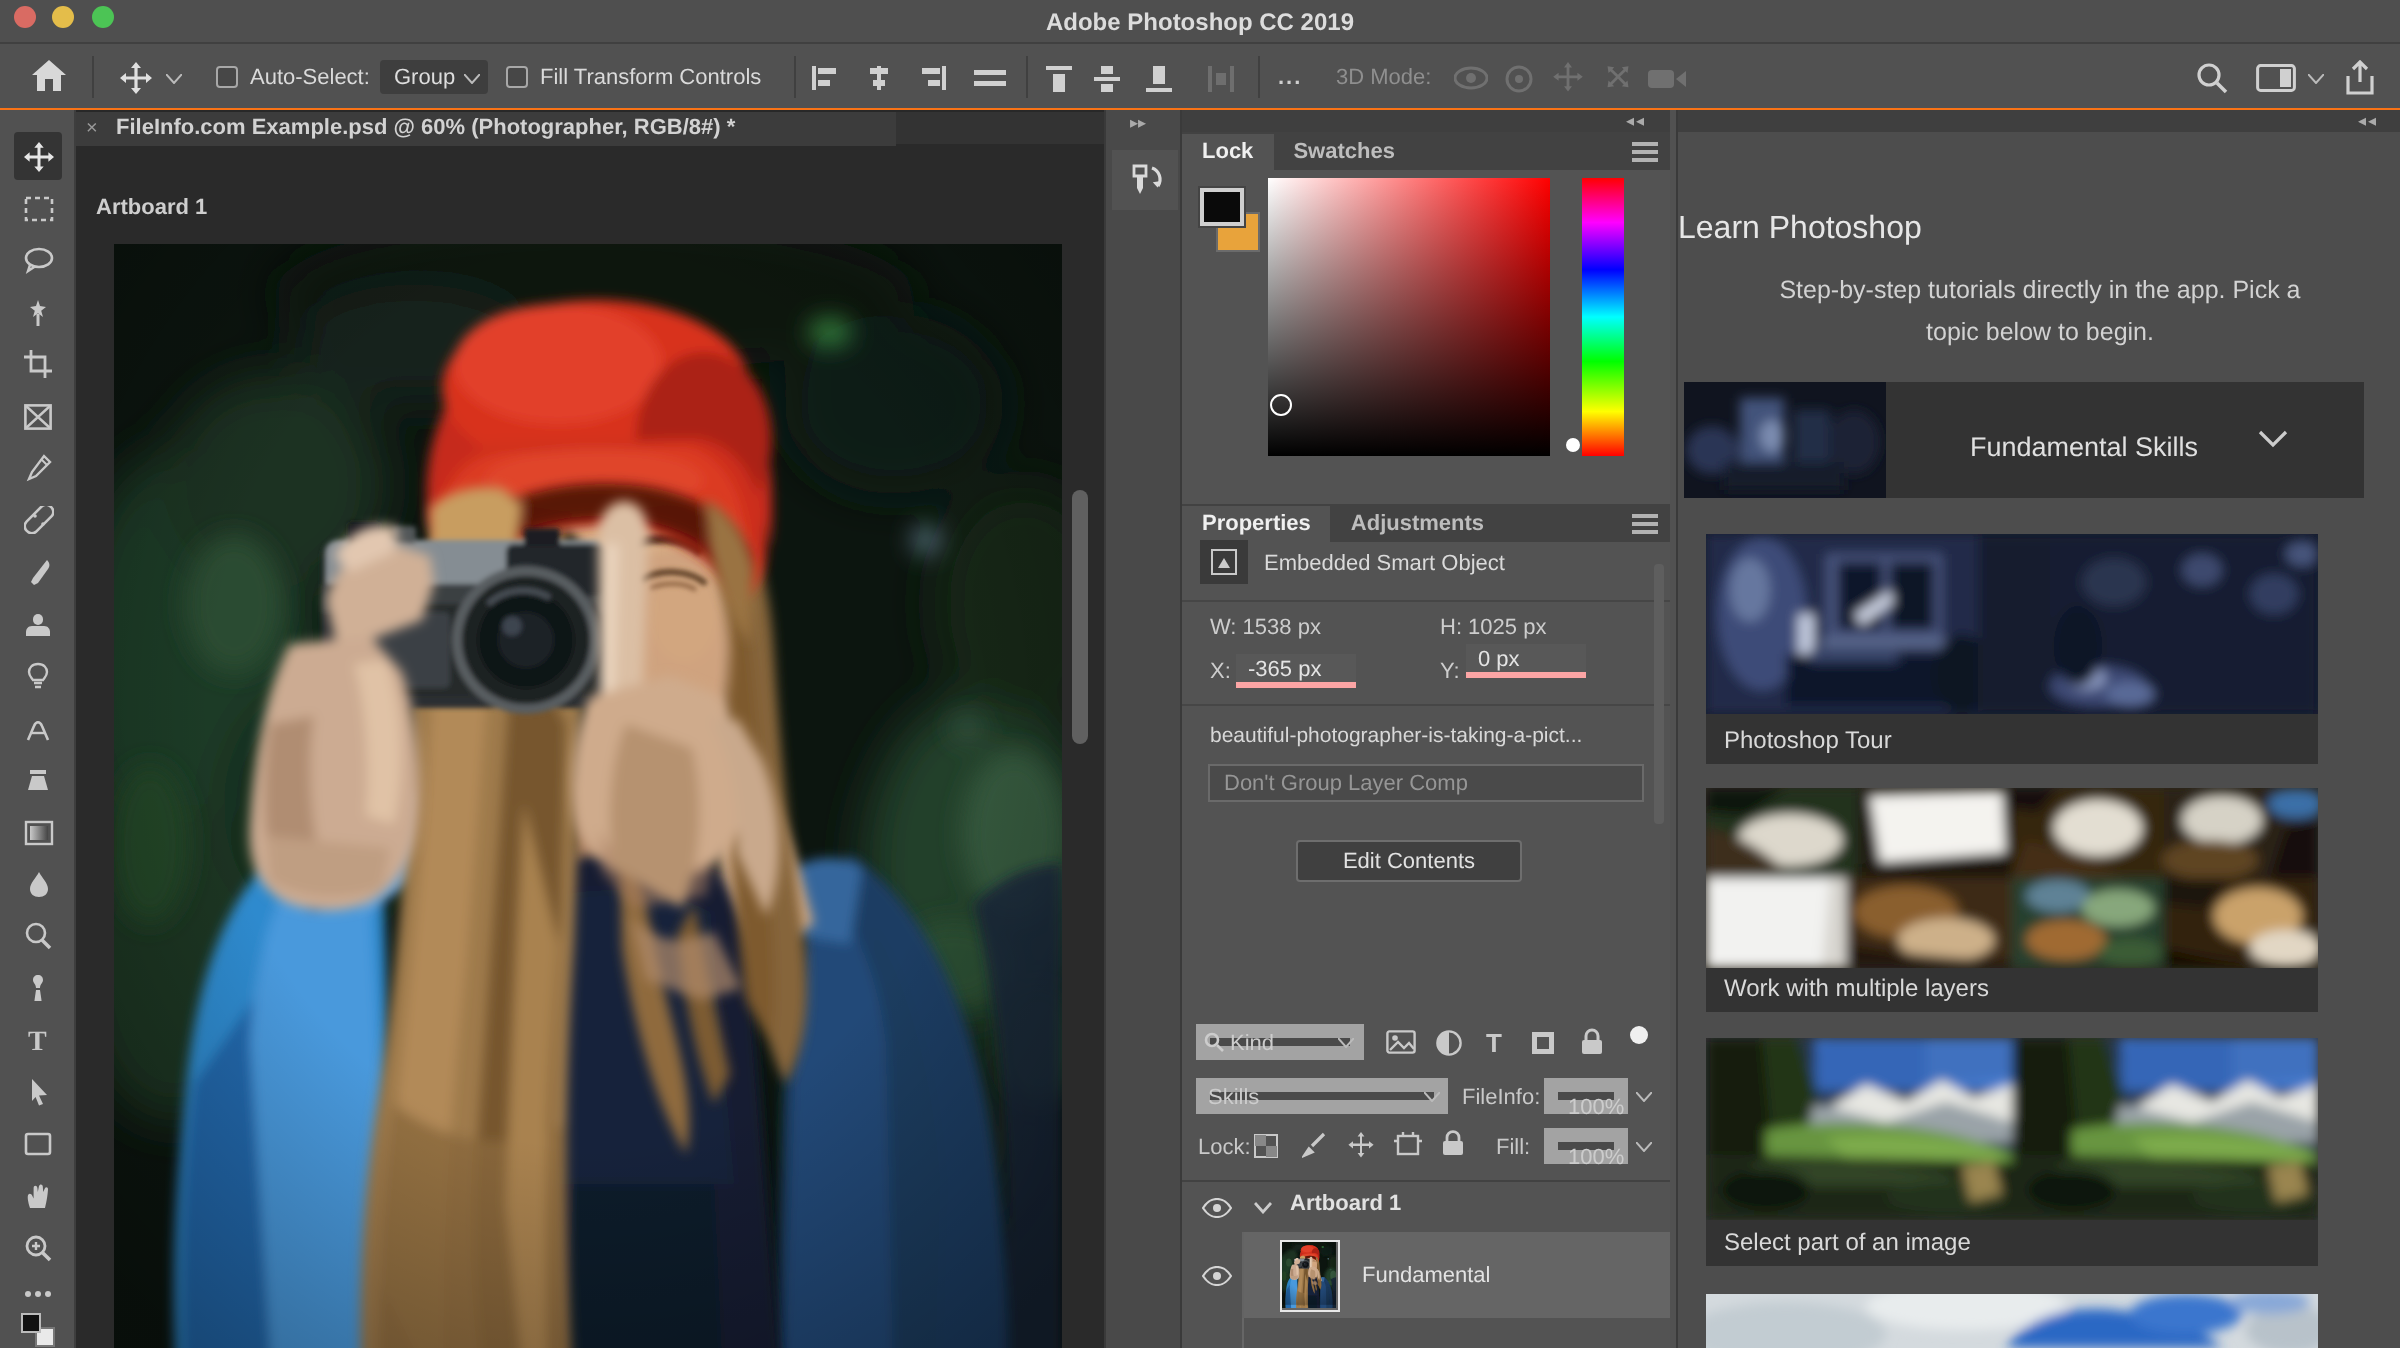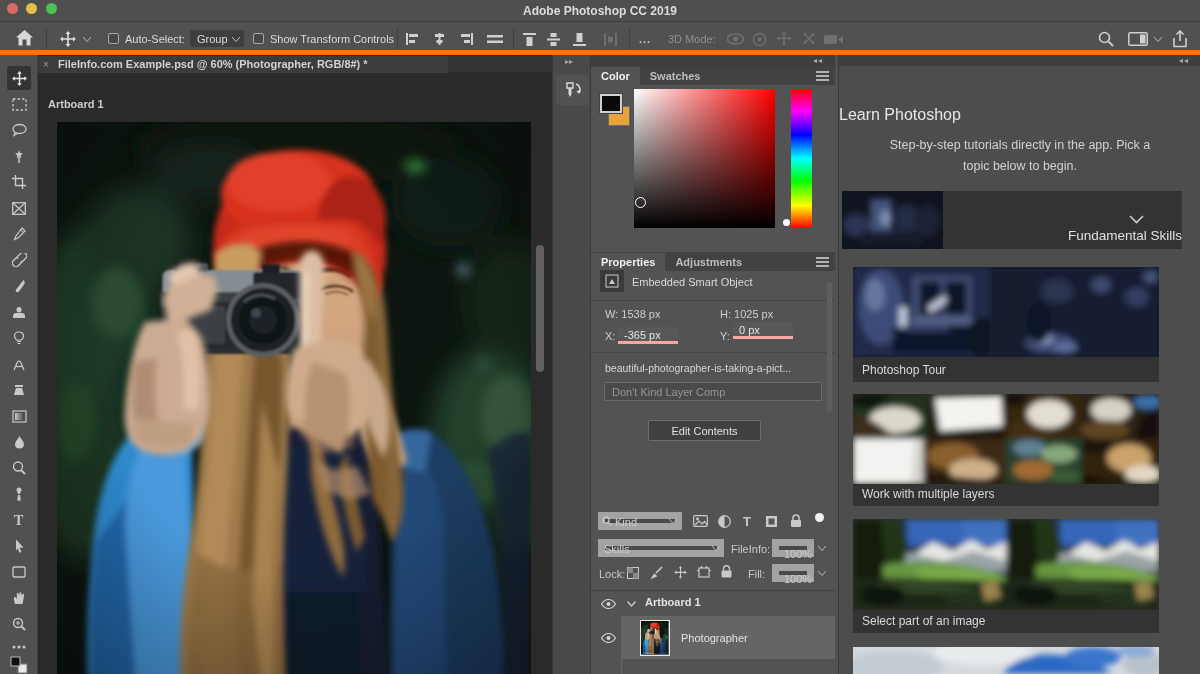--- a/index.html
+++ b/index.html
@@ -4,21 +4,21 @@
 <style>
 *{margin:0;padding:0;box-sizing:border-box}
 html,body{width:1200px;height:674px;overflow:hidden}
 body{font-family:"Liberation Sans",sans-serif;background:#515151;position:relative;color:#d8d8d8}
 .abs{position:absolute}
 
 #titlebar{position:absolute;left:0;top:0;width:1200px;height:22px;background:#4f4f4f;border-bottom:1px solid #404040}
 .tl{position:absolute;top:5px;width:11px;height:11px;border-radius:50%}
 #titlebar .t{position:absolute;top:4px;width:100%;text-align:center;font-size:12px;font-weight:bold;color:#dcdcdc}
 
-#optbar{position:absolute;left:0;top:22px;width:1200px;height:33px;background:#515151;border-bottom:5px solid #f97316}
+#optbar{position:absolute;left:0;top:22px;width:1200px;height:33px;background:#515151;border-bottom:1px solid #f97316}
 #optbar .txt{position:absolute;top:11px;font-size:11px;color:#dadada}
 #optbar .gray{color:#8f8f8f}
 .chk{position:absolute;top:11px;width:11px;height:11px;border:1px solid #a8a8a8;border-radius:2px;background:#474747}
 .sep{position:absolute;top:6px;width:1px;height:21px;background:#404040}
 
 #toolbar{position:absolute;left:0;top:55px;width:38px;height:619px;background:#515151;border-right:1px solid #3e3e3e}
 .tool{position:absolute;left:7px;width:24px;height:24px;display:flex;align-items:center;justify-content:center}
 .tool.sel{background:#343434;border-radius:2px}
 .tool svg{display:block}
 
@@ -73,21 +73,21 @@
       <path d="M0 0 L4 4.5 L8 0" stroke="#bbb" fill="none"></path>
     </svg>
   <div class="chk" style="left:108px"></div>
   <div class="txt" style="left:125px">Auto-Select:</div>
   <div class="abs" style="left:190px;top:8px;width:54px;height:17px;background:#3e3e3e;border-radius:2px"></div>
   <div class="txt" style="left:197px;color:#ddd">Group</div>
   <svg class="abs" style="left:232px;top:15px" width="8" height="5" viewBox="0 0 8 5">
       <path d="M0 0 L4 4.5 L8 0" stroke="#bbb" fill="none"></path>
     </svg>
   <div class="chk" style="left:253px"></div>
-  <div class="txt" style="left:270px">Show Transform Controls</div>
+  <div class="txt" style="left:270px">Fill Transform Controls</div>
   <div class="sep" style="left:397px"></div>
 
   <svg class="abs" style="left:406px;top:11px" width="13" height="12" viewBox="0 0 13 12">
       <rect x="0" y="0" width="2" height="12" fill="#d0d0d0"></rect>
       <rect x="3" y="1" width="9" height="3" fill="#d0d0d0"></rect>
       <rect x="3" y="7" width="6" height="3" fill="#d0d0d0"></rect>
     </svg>
   <svg class="abs" style="left:433px;top:11px" width="13" height="12" viewBox="0 0 13 12">
       <rect x="5.5" y="0" width="2" height="12" fill="#d0d0d0"></rect>
       <rect x="2" y="1" width="9" height="3" fill="#d0d0d0"></rect>
@@ -492,21 +492,21 @@
         <path d="M5.5 8 v6 l1.5 3 l1.5 -3 v-6" fill="#dadada"></path>
         <path d="M13 4 a6 6 0 0 1 3 9" fill="none" stroke="#dadada" stroke-width="1.6"></path>
         <path d="M17.5 10.5 l-1.7 3.2 l-2.4-2.6 Z" fill="#dadada"></path>
       </svg>
   </div>
 </div>
 
 <div id="panels">
 
   <div id="colorpanel" class="abs" style="left:0;top:0;width:244px;height:197px;background:#535353">
-    <div class="tabbar" style="top:11px"><span class="tab sel">Color</span><span class="tab">Swatches</span>
+    <div class="tabbar" style="top:11px"><span class="tab sel">Lock</span><span class="tab">Swatches</span>
       <div class="pmenu">
           <div></div>
           <div></div>
           <div></div>
         </div>
     </div>
     <div class="abs" style="left:0;top:0;width:244px;height:11px;background:#3f3f3f"></div>
       <div class="abs" style="left:222px;top:1px;font-size:8px;color:#aaa;letter-spacing:1px">◂◂</div>
 
     <div class="abs" style="left:17px;top:51px;width:22px;height:20px;background:#e8a33b;border:1px solid #6b6b6b"></div>
@@ -538,21 +538,21 @@
     <div class="abs" style="left:41px;top:24px;font-size:11px;color:#dadada">Embedded Smart Object</div>
     <div class="abs" style="left:0;top:48px;width:244px;height:1px;background:#464646"></div>
     <div class="abs" style="left:14px;top:56px;font-size:11px;color:#cdcdcd">W: 1538 px</div>
     <div class="abs" style="left:129px;top:56px;font-size:11px;color:#cdcdcd">H: 1025 px</div>
     <div class="abs" style="left:14px;top:78px;font-size:11px;color:#cdcdcd">X:</div>
     <div class="abs field" style="left:27px;top:75px;width:60px;height:17px;line-height:17px;padding-left:6px">-365 px</div>
     <div class="abs" style="left:129px;top:78px;font-size:11px;color:#cdcdcd">Y:</div>
     <div class="abs field" style="left:142px;top:70px;width:60px;height:17px;line-height:17px;padding-left:6px">0 px</div>
     <div class="abs" style="left:0;top:100px;width:244px;height:1px;background:#464646"></div>
     <div class="abs" style="left:14px;top:110px;font-size:10.5px;color:#d8d8d8">beautiful-photographer-is-taking-a-pict...</div>
-    <div class="abs" style="left:13px;top:130px;width:218px;height:19px;background:#4a4a4a;border:1px solid #6a6a6a;font-size:11px;color:#969696;line-height:18px;padding-left:7px">Don't Kind Layer Comp</div>
+    <div class="abs" style="left:13px;top:130px;width:218px;height:19px;background:#4a4a4a;border:1px solid #6a6a6a;font-size:11px;color:#969696;line-height:18px;padding-left:7px">Don't Group Layer Comp</div>
     <div class="abs" style="left:57px;top:168px;width:113px;height:21px;background:#404040;border:1px solid #6e6e6e;border-radius:2px;font-size:11px;color:#e2e2e2;text-align:center;line-height:20px">Edit Contents</div>
     <div class="abs" style="left:236px;top:30px;width:5px;height:130px;background:#5e5e5e;border-radius:2px"></div>
   </div>
 
   <div id="layerspanel" class="abs" style="left:0;top:432px;width:244px;height:187px;background:#535353">
 
     <div class="abs ibox" style="left:7px;top:25px;width:84px;height:18px"></div>
     <svg class="abs" style="left:11px;top:29px" width="10" height="10" viewBox="0 0 10 10">
         <circle cx="4" cy="4" r="3" fill="none" stroke="#ccc" stroke-width="1.3"></circle>
         <path d="M6.5 6.5 L9.5 9.5" stroke="#ccc" stroke-width="1.3"></path>
@@ -627,21 +627,21 @@
     <div class="abs" style="left:54px;top:109px;font-size:11px;font-weight:bold;color:#e2e2e2">Artboard 1</div>
 
     <div class="abs" style="left:30px;top:129px;width:214px;height:43px;background:#656565"></div>
     <svg class="abs" style="left:10px;top:146px" width="15" height="10" viewBox="0 0 15 10">
         <path d="M0.5 5 C3 1.2 5 0.5 7.5 0.5 C10 0.5 12 1.2 14.5 5 C12 8.8 10 9.5 7.5 9.5 C5 9.5 3 8.8 0.5 5 Z" fill="none" stroke="#d5d5d5" stroke-width="1.1"></path>
         <circle cx="7.5" cy="5" r="2" fill="#d5d5d5"></circle>
       </svg>
     <div class="abs" style="left:49px;top:133px;width:30px;height:36px;border:1.5px solid #e8e8e8;overflow:hidden" id="thumbwrap"><svg width="27" height="33" viewBox="0 0 474 580">
           <use href="#photoart"></use>
         </svg></div>
-    <div class="abs" style="left:90px;top:145px;font-size:11px;color:#e2e2e2">Photographer</div>
+    <div class="abs" style="left:90px;top:145px;font-size:11px;color:#e2e2e2">Fundamental</div>
     <div class="abs" style="left:30px;top:172px;width:1px;height:15px;background:#6a6a6a"></div>
       <div class="abs" style="left:30px;top:129px;width:1px;height:58px;background:#616161;opacity:0.5"></div>
   </div>
 </div>
 
 <div id="learn">
   <div class="abs" style="left:0;top:0;width:362px;height:11px;background:#3f3f3f"></div>
     <div class="abs" style="left:340px;top:1px;font-size:8px;color:#aaa;letter-spacing:1px">◂◂</div>
   <div class="abs" style="left:0;top:51px;width:362px;text-align:left;font-size:16px;color:#e6e6e6">Learn Photoshop</div>
   <div class="abs" style="left:0;top:80px;width:362px;text-align:center;font-size:12.5px;color:#d2d2d2;line-height:21px">Step-by-step tutorials directly in the app. Pick a<br>topic below to begin.</div>
@@ -651,21 +651,21 @@
       <rect width="101" height="58" fill="#10141f"></rect>
       <g filter="url(#b3)">
         <rect x="28" y="8" width="22" height="34" fill="#42527a"></rect>
         <rect x="55" y="14" width="18" height="26" fill="#232d47"></rect>
         <ellipse cx="14" cy="34" rx="13" ry="12" fill="#2a3654"></ellipse>
         <ellipse cx="85" cy="30" rx="13" ry="16" fill="#1b2336"></ellipse>
         <rect x="20" y="40" width="60" height="14" fill="#151b2b"></rect>
         <ellipse cx="44" cy="27" rx="6" ry="8" fill="#7b8cb0"></ellipse>
       </g>
         </svg></div>
-    <div class="abs" style="left:60px;top:16px;width:280px;height:58px;line-height:58px;text-align:right;font-size:13.5px;color:#e0e0e0">Fundamental Skills</div>
+    <div class="abs" style="left:60px;top:4px;width:280px;height:58px;line-height:58px;text-align:center;font-size:13.5px;color:#e0e0e0">Fundamental Skills</div>
     <svg class="abs" style="left:287px;top:24px" width="15" height="9" viewBox="0 0 15 9">
         <path d="M1 1 L7.5 7.5 L14 1" stroke="#ccc" stroke-width="1.6" fill="none"></path>
       </svg>
   </div>
 
   <div class="card" style="left:14px;top:212px;width:306px;height:115px">
     <div class="abs" style="left:0;top:0;width:306px;height:90px" id="tour"><svg width="306" height="90" viewBox="0 0 306 90">
       <rect width="306" height="90" fill="#161c2e"></rect>
       <g filter="url(#b3)">
         <rect x="0" y="0" width="136" height="90" fill="#232c49"></rect>

